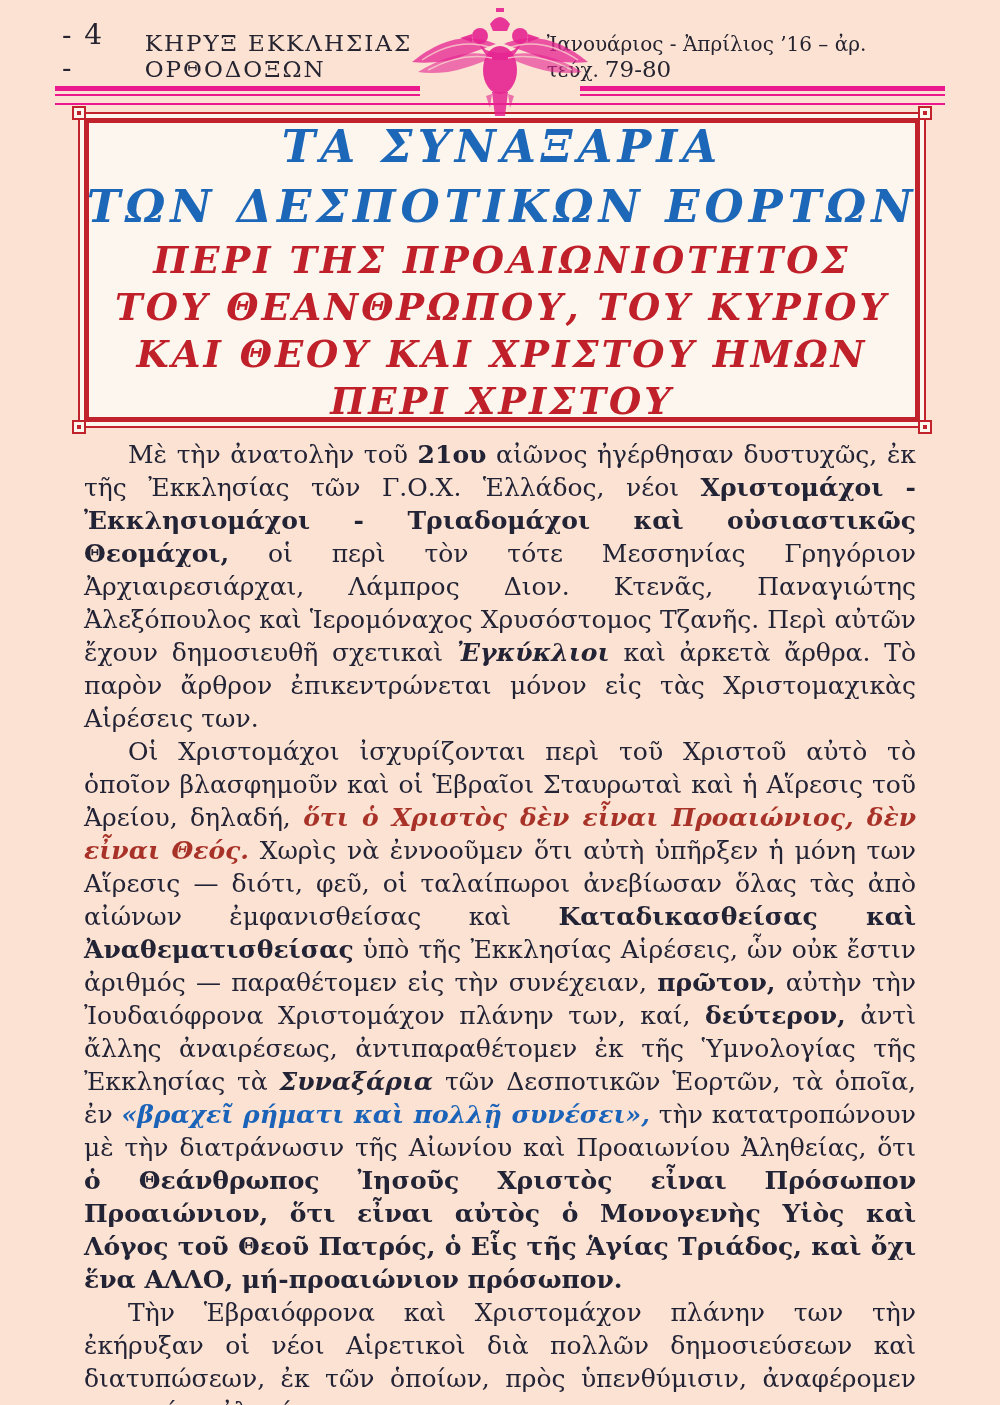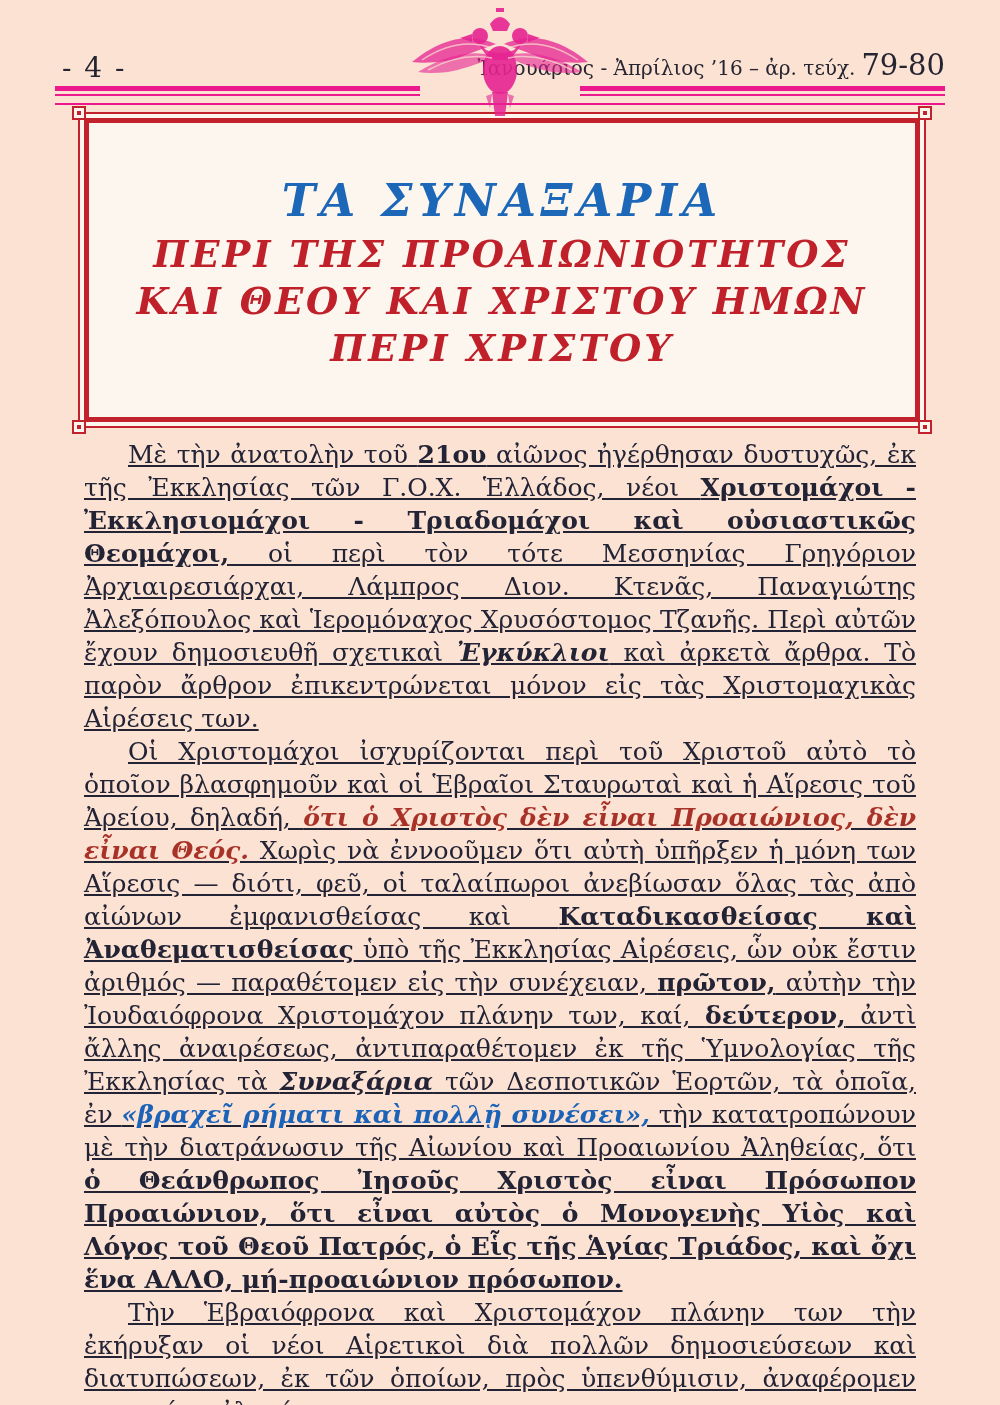--- a/index.html
+++ b/index.html
@@ -12,21 +12,21 @@
   }
   
   .header-row{
     position:absolute;left:62px;right:55px;top:42px;height:42px;
     display:flex;justify-content:space-between;align-items:flex-end;
   }
   .hdr-left{display:flex;align-items:flex-end;gap:26px;color:#262430;}
   .page-num{font-size:28px;letter-spacing:2px;}
   .masthead{font-size:23px;letter-spacing:2px;padding-bottom:2px;}
   .hdr-right{color:#262430;font-size:20px;padding-bottom:2px;}
-  .issue-number{font-size:29px;margin-left:6px;}
+  .issue-number{font-size:23px;margin-left:6px;}
   .emblem{position:absolute;left:408px;top:4px;width:184px;height:116px;z-index:2;}
   .rule-left,.rule-right{position:absolute;top:86px;height:12px;}
   .rule-left{left:55px;width:365px;}
   .rule-right{right:55px;width:365px;}
   .rule-bar{height:5px;background:var(--magenta,#ec188d);}
   .rule-thin{height:2px;background:var(--magenta,#ec188d);margin-top:3px;}
   .rule-full{position:absolute;left:55px;right:55px;top:103px;height:2px;background:var(--magenta,#ec188d);}
   
   .title-box{
     position:absolute;left:78px;top:112px;width:844px;height:312px;
@@ -60,35 +60,36 @@
     font-size:37px;font-weight:bold;font-style:italic;
     letter-spacing:3px;line-height:47px;text-align:right;white-space:nowrap;
   }
   
   .body-text{
     position:absolute;left:84px;right:84px;top:438px;
     color:var(--body_text,#232336);
     font-size:25px;line-height:33px;text-align:justify;
   }
   .para{margin:0;}
-  .para.indent{text-indent:44px;text-decoration:underline;}
+  .para.indent{text-indent:44px;}
   .seg-n{}
   .seg-b{font-weight:bold;}
   .seg-bi{font-weight:bold;font-style:italic;}
   .seg-rbi{color:var(--accent_red,#a83228);font-weight:bold;font-style:italic;}
   .seg-bbi{color:var(--accent_blue,#1b63b8);font-weight:bold;font-style:italic;}
 </style>
 </head>
 <body>
 
 <div class="page" style="--page_bg: #fbe2d3; --box_bg: #fcf6ee; --frame_red: #c2222b; --title_blue: #1c67b8; --title_red: #c0202a; --body_text: #232336; --accent_red: #a83228; --accent_blue: #1b63b8; --item_number_blue: #2742b4; --magenta: #ec188d;">
 
   <div class="header-row">
     <div class="hdr-left">
       <span class="page-num">- 4 -</span>
+      <span class="masthead">ΚΗΡΥΞ ΕΚΚΛΗΣΙΑΣ ΟΡΘΟΔΟΞΩΝ</span>
     </div>
     <div class="hdr-right">
       <span>Ἰανουάριος - Ἀπρίλιος ’16 – ἀρ. τεύχ.</span><span class="issue-number">79-80</span>
     </div>
   </div>
 
   <div class="rule-left">
     <div class="rule-bar"></div>
       <div class="rule-thin"></div>
   </div>
@@ -130,21 +131,23 @@
     </g>
   </svg>
 
   <div class="title-box">
     <div class="corner c-tl"></div>
     <div class="corner c-tr"></div>
     <div class="corner c-bl"></div>
     <div class="corner c-br"></div>
     <div class="title-inner">
       <div class="title-line-blue">ΤΑ ΣΥΝΑΞΑΡΙΑ</div>
+      <div class="title-line-blue">ΤΩΝ ΔΕΣΠΟΤΙΚΩΝ ΕΟΡΤΩΝ</div>
       <div class="title-line-red">ΠΕΡΙ ΤΗΣ ΠΡΟΑΙΩΝΙΟΤΗΤΟΣ</div>
+      <div class="title-line-red">ΤΟΥ ΘΕΑΝΘΡΩΠΟΥ, ΤΟΥ ΚΥΡΙΟΥ</div>
       <div class="title-line-red">ΚΑΙ ΘΕΟΥ ΚΑΙ ΧΡΙΣΤΟΥ ΗΜΩΝ</div>
       <div class="title-line-red">ΠΕΡΙ ΧΡΙΣΤΟΥ</div>
     </div>
   </div>
 
   <div class="body-text">
       <p class="para indent"><span class="seg-n">Μὲ τὴν ἀνατολὴν τοῦ </span><span class="seg-b">21ου</span><span class="seg-n"> αἰῶνος ἠγέρθησαν δυστυχῶς, ἐκ τῆς Ἐκκλησίας τῶν Γ.Ο.Χ. Ἑλλάδος, νέοι </span><span class="seg-b">Χριστομάχοι - Ἐκκλησιομάχοι - Τριαδομάχοι καὶ οὐσιαστικῶς Θεομάχοι,</span><span class="seg-n"> οἱ περὶ τὸν τότε Μεσσηνίας Γρηγόριον Ἀρχιαιρεσιάρχαι, Λάμπρος Διον. Κτενᾶς, Παναγιώτης Ἀλεξόπουλος καὶ Ἱερομόναχος Χρυσόστομος Τζανῆς. Περὶ αὐτῶν ἔχουν δημοσιευθῆ σχετικαὶ </span><span class="seg-bi">Ἐγκύκλιοι</span><span class="seg-n"> καὶ ἀρκετὰ ἄρθρα. Τὸ παρὸν ἄρθρον ἐπικεντρώνεται μόνον εἰς τὰς Χριστομαχικὰς Αἱρέσεις των.</span></p>
       <p class="para indent"><span class="seg-n">Οἱ Χριστομάχοι ἰσχυρίζονται περὶ τοῦ Χριστοῦ αὐτὸ τὸ ὁποῖον βλασφημοῦν καὶ οἱ Ἑβραῖοι Σταυρωταὶ καὶ ἡ Αἵρεσις τοῦ Ἀρείου, δηλαδή, </span><span class="seg-rbi">ὅτι ὁ Χριστὸς δὲν εἶναι Προαιώνιος, δὲν εἶναι Θεός.</span><span class="seg-n"> Χωρὶς νὰ ἐννοοῦμεν ὅτι αὐτὴ ὑπῆρξεν ἡ μόνη των Αἵρεσις — διότι, φεῦ, οἱ ταλαίπωροι ἀνεβίωσαν ὅλας τὰς ἀπὸ αἰώνων ἐμφανισθείσας καὶ </span><span class="seg-b">Καταδικασθείσας καὶ Ἀναθεματισθείσας</span><span class="seg-n"> ὑπὸ τῆς Ἐκκλησίας Αἱρέσεις, ὧν οὐκ ἔστιν ἀριθμός — παραθέτομεν εἰς τὴν συνέχειαν, </span><span class="seg-b">πρῶτον,</span><span class="seg-n"> αὐτὴν τὴν Ἰουδαιόφρονα Χριστομάχον πλάνην των, καί, </span><span class="seg-b">δεύτερον,</span><span class="seg-n"> ἀντὶ ἄλλης ἀναιρέσεως, ἀντιπαραθέτομεν ἐκ τῆς Ὑμνολογίας τῆς Ἐκκλησίας τὰ </span><span class="seg-bi">Συναξάρια</span><span class="seg-n"> τῶν Δεσποτικῶν Ἑορτῶν, τὰ ὁποῖα, ἐν </span><span class="seg-bbi">«βραχεῖ ρήματι καὶ πολλῇ συνέσει»,</span><span class="seg-n"> τὴν κατατροπώνουν μὲ τὴν διατράνωσιν τῆς Αἰωνίου καὶ Προαιωνίου Ἀληθείας, ὅτι </span><span class="seg-b">ὁ Θεάνθρωπος Ἰησοῦς Χριστὸς εἶναι Πρόσωπον Προαιώνιον, ὅτι εἶναι αὐτὸς ὁ Μονογενὴς Υἱὸς καὶ Λόγος τοῦ Θεοῦ Πατρός, ὁ Εἷς τῆς Ἁγίας Τριάδος, καὶ ὄχι ἕνα ΑΛΛΟ, μή-προαιώνιον πρόσωπον.</span></p>
       <p class="para indent"><span class="seg-n">Τὴν Ἑβραιόφρονα καὶ Χριστομάχον πλάνην των τὴν ἐκήρυξαν οἱ νέοι Αἱρετικοὶ διὰ πολλῶν δημοσιεύσεων καὶ διατυπώσεων, ἐκ τῶν ὁποίων, πρὸς ὑπενθύμισιν, ἀναφέρομεν κατωτέρω ἐλαχίστας:</span></p>
     </div>

